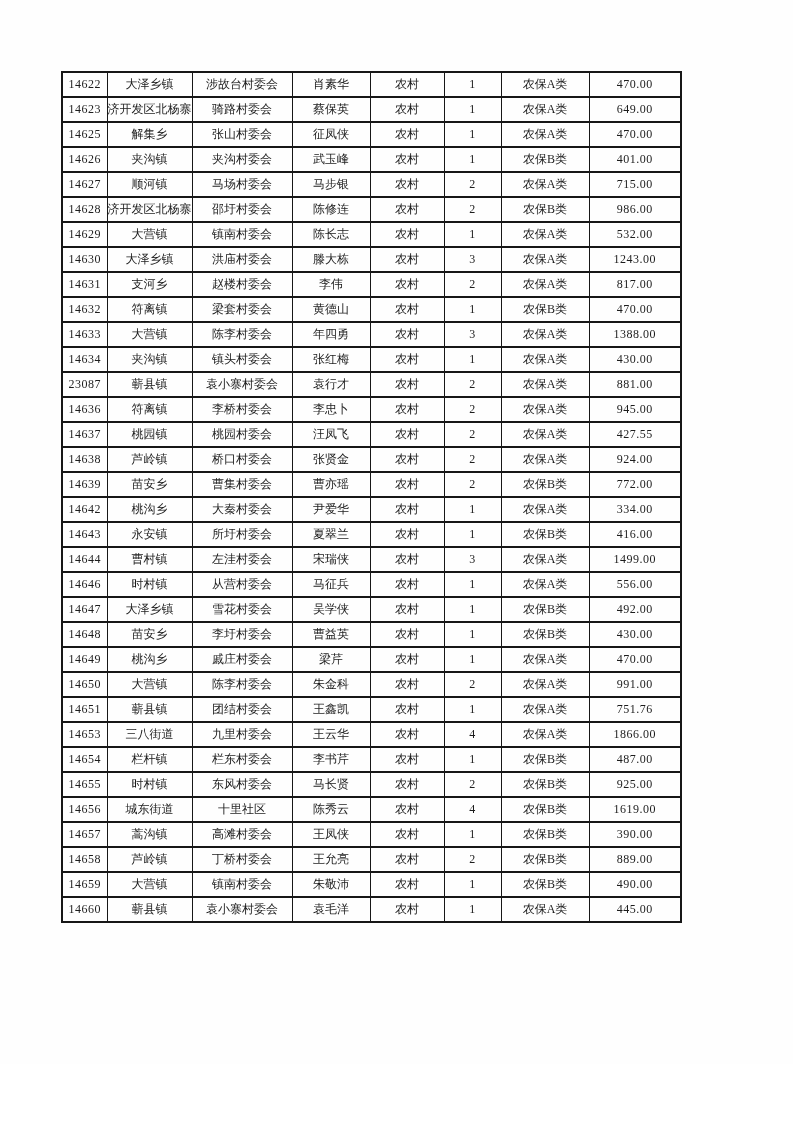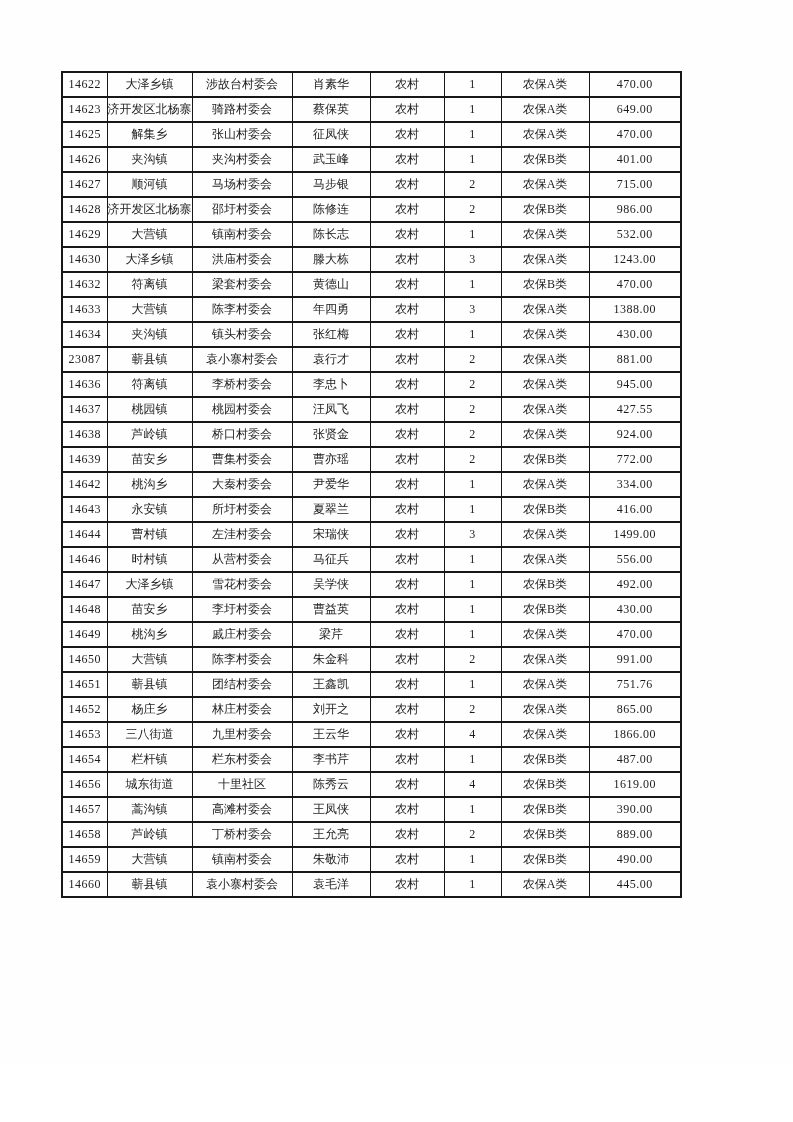--- a/index.html
+++ b/index.html
@@ -131,20 +131,30 @@
           <td class="num">14630</td>
           <td>大泽乡镇</td>
           <td>洪庙村委会</td>
           <td>滕大栋</td>
           <td>农村</td>
           <td class="num">3</td>
           <td>农保A类</td>
           <td class="num">1243.00</td>
         </tr>
         <tr>
+          <td class="num">14631</td>
+          <td>支河乡</td>
+          <td>赵楼村委会</td>
+          <td>李伟</td>
+          <td>农村</td>
+          <td class="num">2</td>
+          <td>农保A类</td>
+          <td class="num">817.00</td>
+        </tr>
+        <tr>
           <td class="num">14632</td>
           <td>符离镇</td>
           <td>梁套村委会</td>
           <td>黄德山</td>
           <td>农村</td>
           <td class="num">1</td>
           <td>农保B类</td>
           <td class="num">470.00</td>
         </tr>
         <tr>
@@ -301,48 +311,48 @@
           <td class="num">14651</td>
           <td>蕲县镇</td>
           <td>团结村委会</td>
           <td>王鑫凯</td>
           <td>农村</td>
           <td class="num">1</td>
           <td>农保A类</td>
           <td class="num">751.76</td>
         </tr>
         <tr>
-          <td class="num">14652</td>
-          <td>杨庄乡</td>
-          <td>林庄村委会</td>
-          <td>刘开之</td>
-          <td>农村</td>
-          <td class="num">2</td>
-          <td>农保A类</td>
-          <td class="num">865.00</td>
-        </tr>
-        <tr>
           <td class="num">14653</td>
           <td>三八街道</td>
           <td>九里村委会</td>
           <td>王云华</td>
           <td>农村</td>
           <td class="num">4</td>
           <td>农保A类</td>
           <td class="num">1866.00</td>
         </tr>
         <tr>
           <td class="num">14654</td>
           <td>栏杆镇</td>
           <td>栏东村委会</td>
           <td>李书芹</td>
           <td>农村</td>
           <td class="num">1</td>
           <td>农保B类</td>
           <td class="num">487.00</td>
+        </tr>
+        <tr>
+          <td class="num">14655</td>
+          <td>时村镇</td>
+          <td>东风村委会</td>
+          <td>马长贤</td>
+          <td>农村</td>
+          <td class="num">2</td>
+          <td>农保B类</td>
+          <td class="num">925.00</td>
         </tr>
         <tr>
           <td class="num">14656</td>
           <td>城东街道</td>
           <td>十里社区</td>
           <td>陈秀云</td>
           <td>农村</td>
           <td class="num">4</td>
           <td>农保B类</td>
           <td class="num">1619.00</td>

